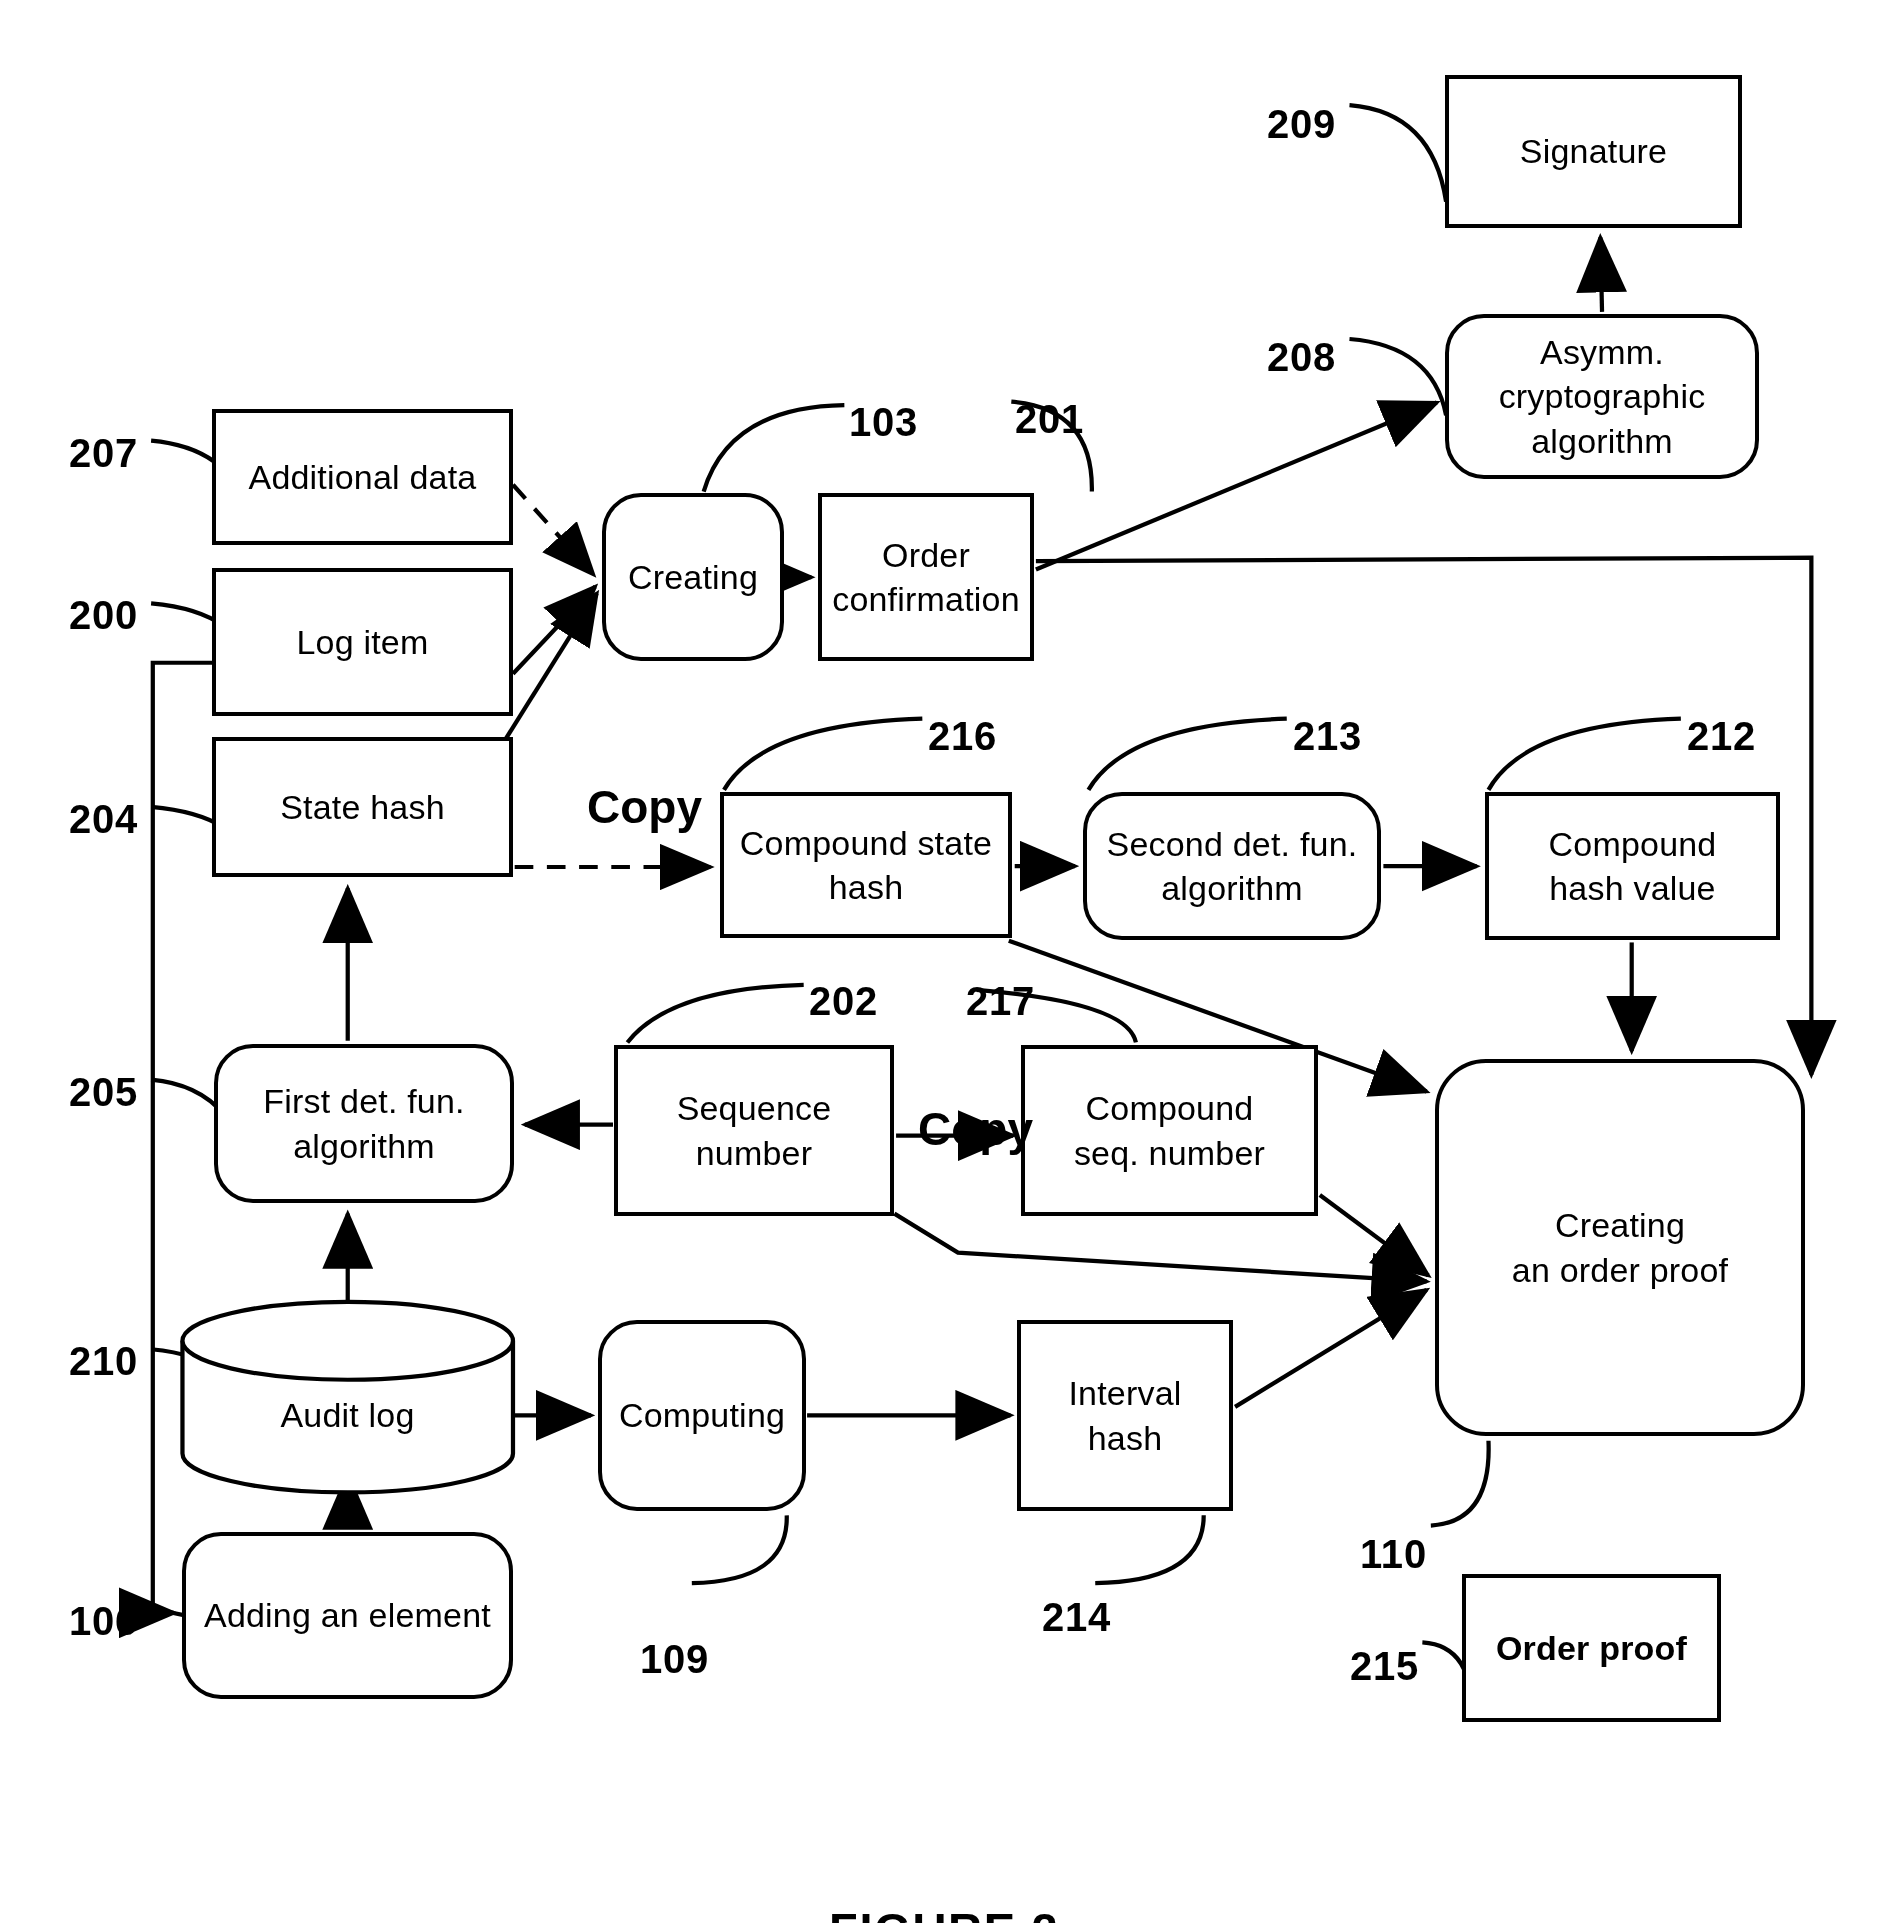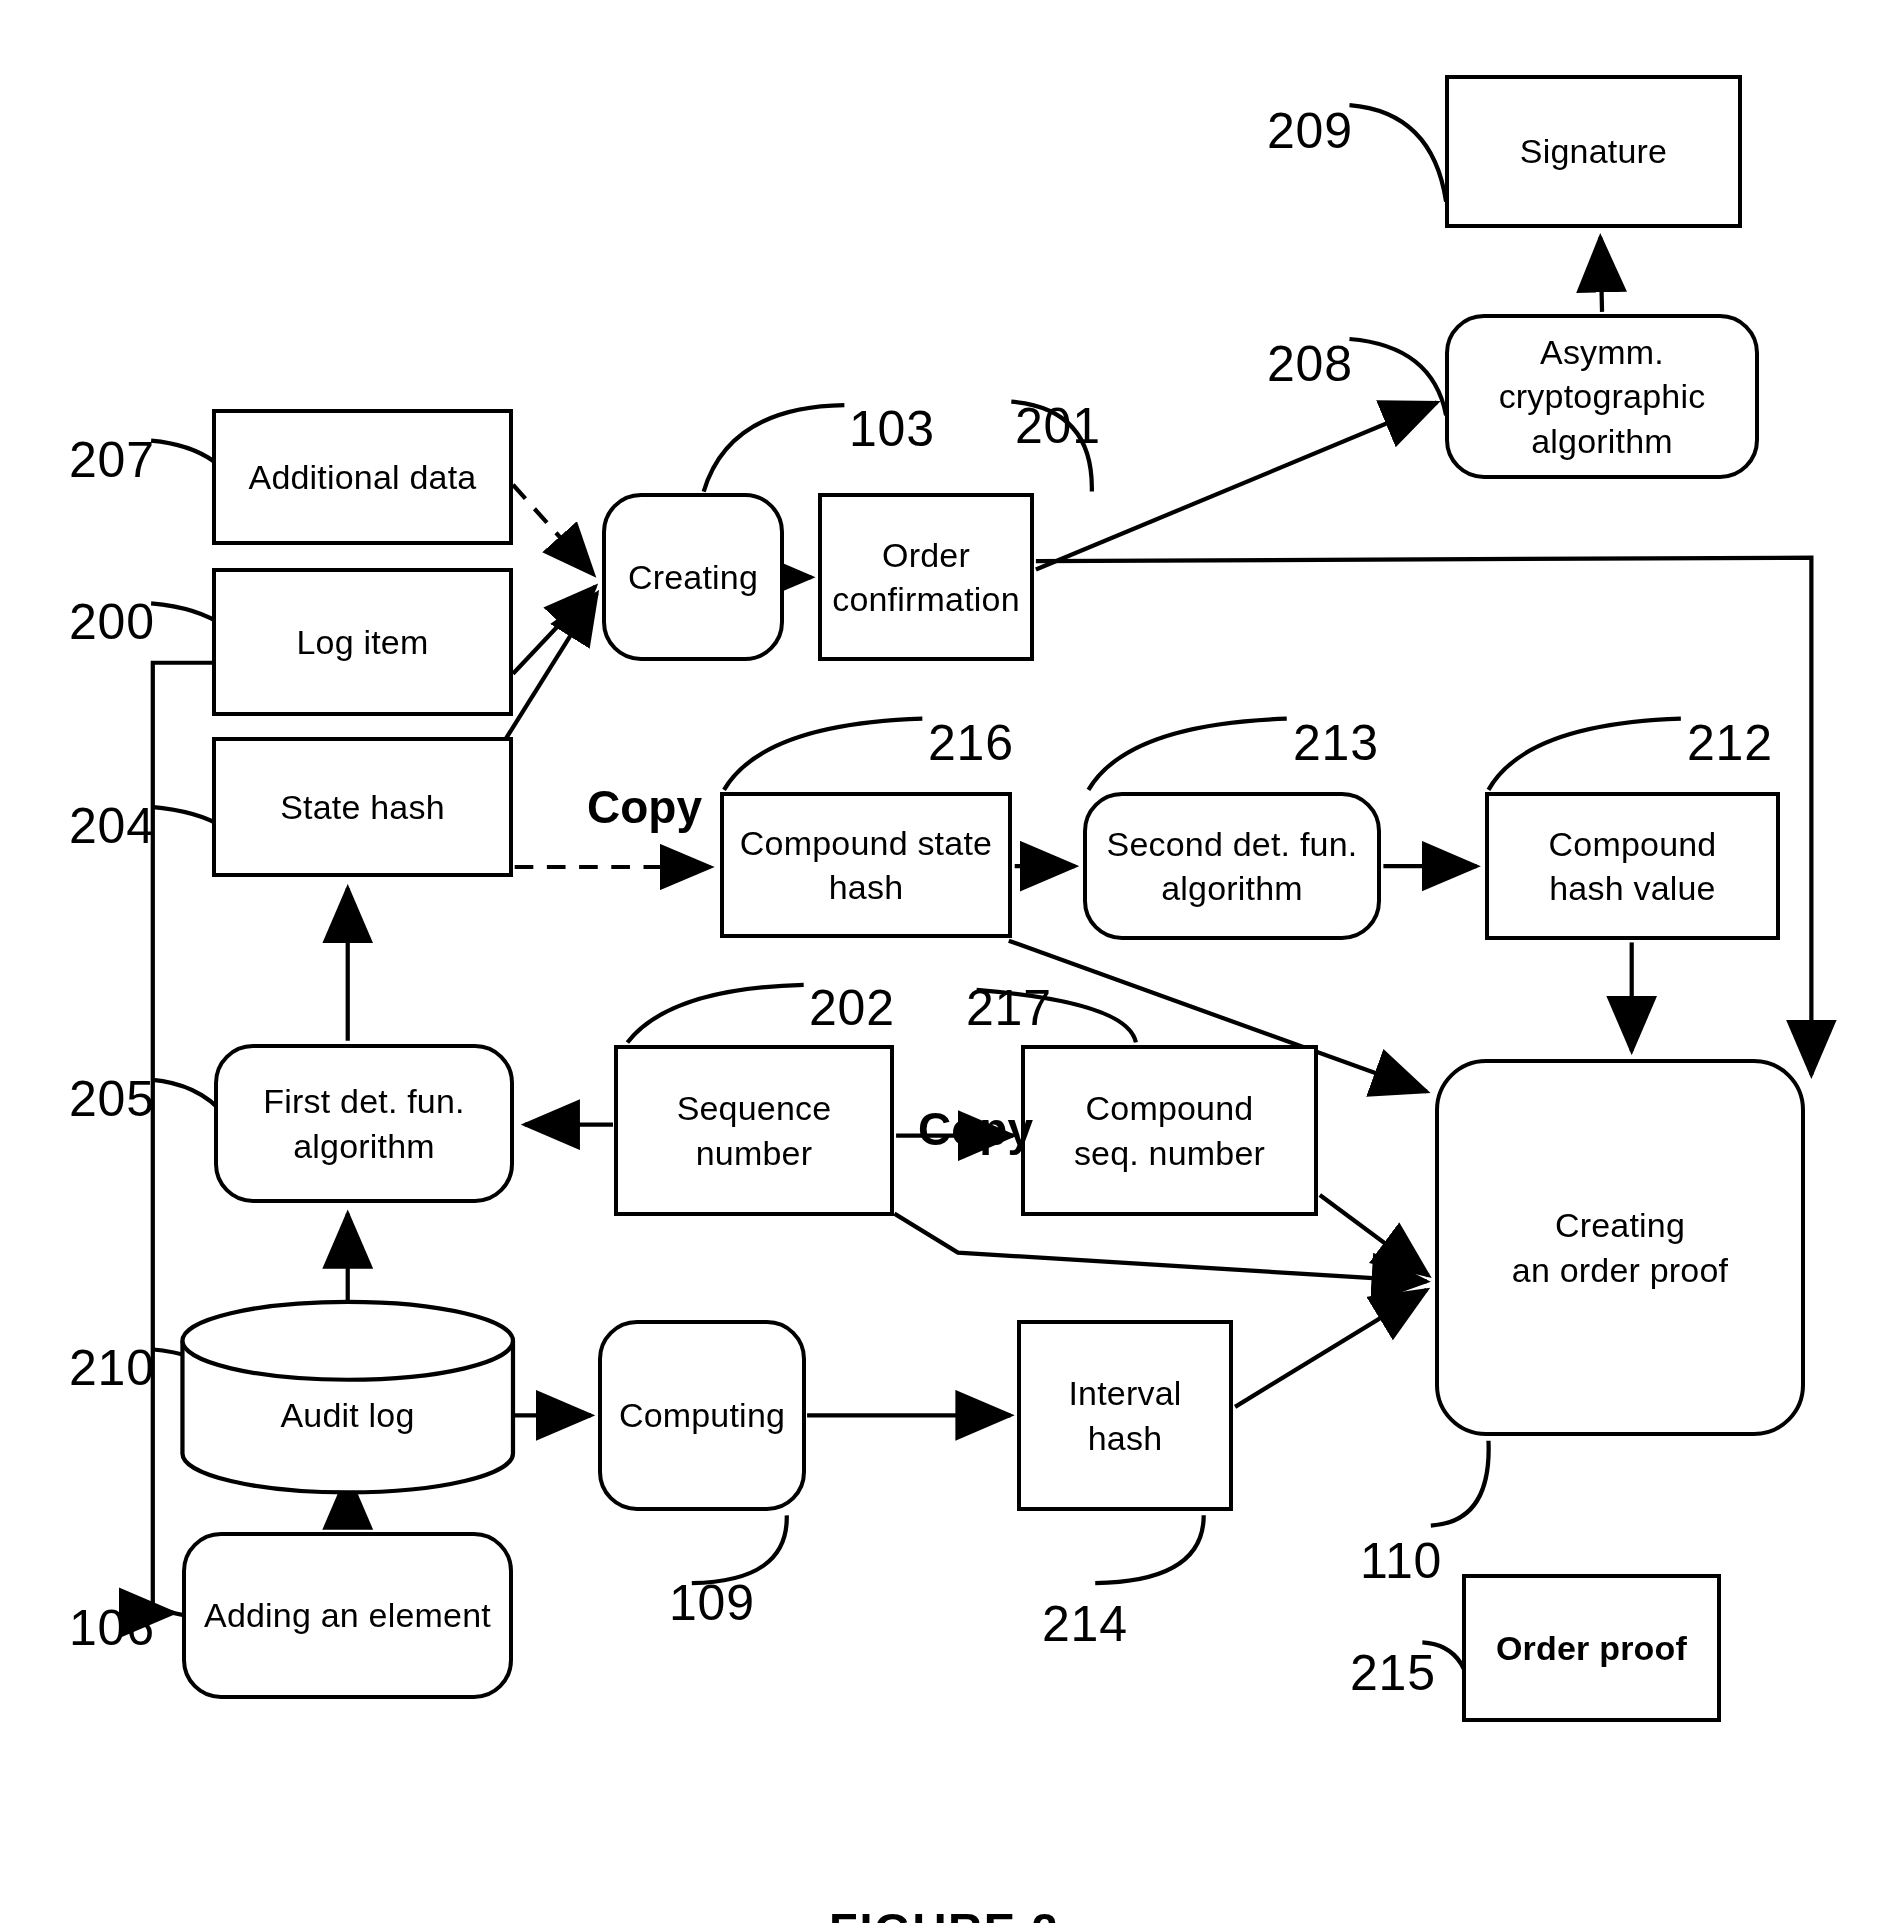--- a/index.html
+++ b/index.html
@@ -44,22 +44,22 @@
   .cyl-text{
     position:absolute;
     left:0; right:0;
     top:50%;
     transform:translateY(-50%);
     text-align:center;
     font-size:34px;
   }
   .reflabel{
     position:absolute;
-    font-size:50px;
-    font-weight:400;
+    font-size:40px;
+    font-weight:700;
     letter-spacing:0.8px;
     white-space:nowrap;
   }
   .edgelabel{
     position:absolute;
     font-size:46px;
     white-space:nowrap;
     font-weight:bold;
   }
   .figcaption{
@@ -283,21 +283,21 @@
   <div class="reflabel" style="left:69px;top:1070px;">205</div>
   <div class="reflabel" style="left:69px;top:1339px;">210</div>
   <div class="reflabel" style="left:69px;top:1599px;">106</div>
   <div class="reflabel" style="left:849px;top:400px;">103</div>
   <div class="reflabel" style="left:1015px;top:397px;">201</div>
   <div class="reflabel" style="left:928px;top:714px;">216</div>
   <div class="reflabel" style="left:1293px;top:714px;">213</div>
   <div class="reflabel" style="left:1687px;top:714px;">212</div>
   <div class="reflabel" style="left:809px;top:979px;">202</div>
   <div class="reflabel" style="left:966px;top:979px;">217</div>
-  <div class="reflabel" style="left:640px;top:1574px;margin-left:29px;">109</div>
+  <div class="reflabel" style="left:640px;top:1637px;">109</div>
   <div class="reflabel" style="left:1042px;top:1595px;">214</div>
   <div class="reflabel" style="left:1360px;top:1532px;">110</div>
   <div class="reflabel" style="left:1350px;top:1644px;">215</div>
 
   <div class="edgelabel" style="left:587px;top:780px;">Copy</div>
   <div class="edgelabel" style="left:918px;top:1102px;">Copy</div>
 
   <div class="figcaption" style="left:829px;top:1902px;">FIGURE 2</div>
 
 </div>

